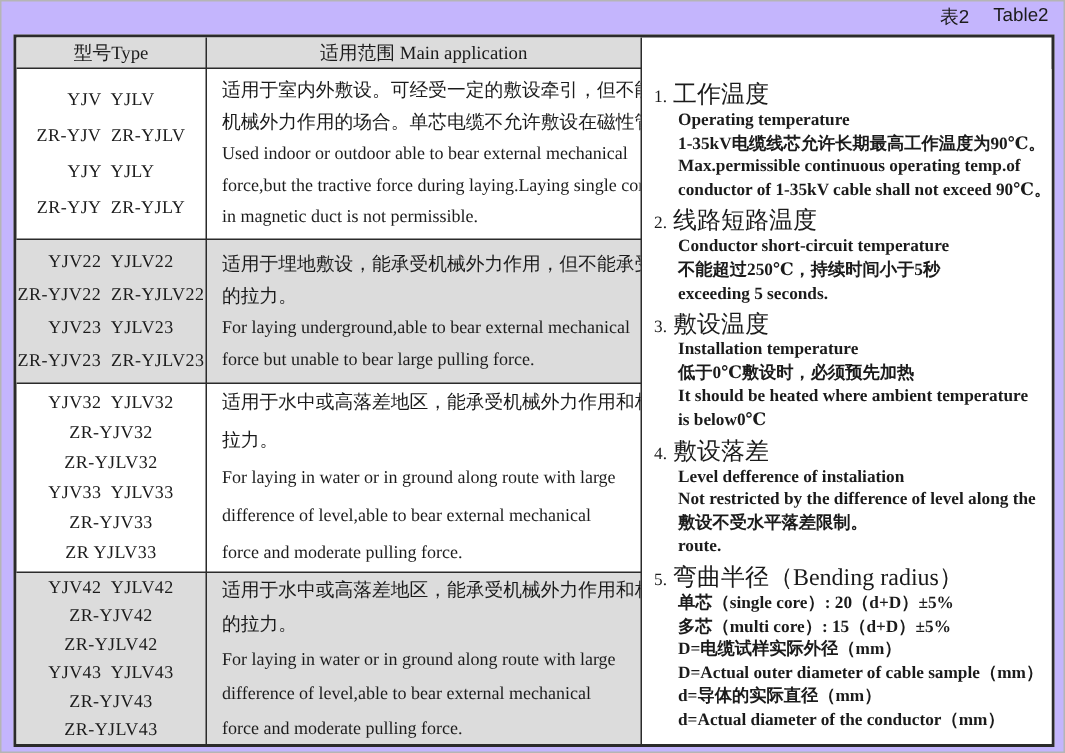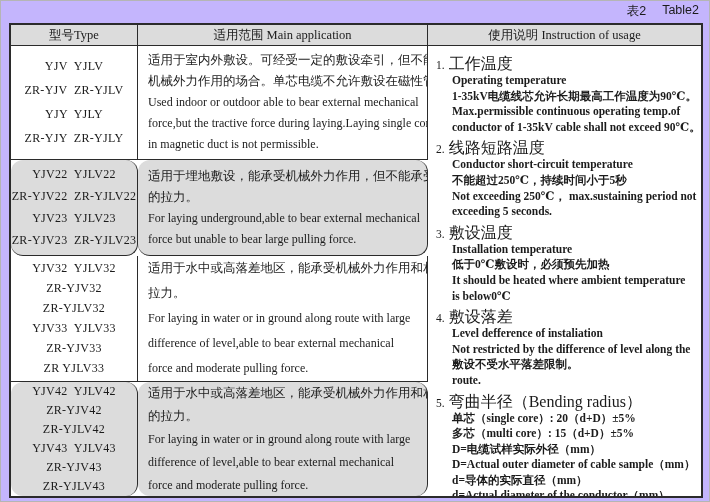--- a/index.html
+++ b/index.html
@@ -47,21 +47,21 @@
   .r3{grid-row:4;}
   .r4{grid-row:5;}
   .th{
     background:var(--shade);
     display:flex;align-items:center;justify-content:center;
     font-size:12.5px;
     border-bottom:1px solid var(--bd);
   }
   .c1.cell,.c2.cell{border-right:1px solid var(--bd);}
   .r1.cell,.r2.cell,.r3.cell{border-bottom:1px solid var(--bd);}
-  .r2.shaded,.r4.shaded{background:var(--shade);border-radius:12px;}
+  .r2.shaded,.r4.shaded{background:var(--shade);}
   .usage{
     grid-column:3;
     grid-row:2/6;
     background:#ffffff;
     padding:10px 4px 4px 8px;
     font-size:11.5px;
   }
   .type{
     display:flex;flex-direction:column;
     align-items:center;justify-content:center;
@@ -96,21 +96,20 @@
 
   <div class="caption">
     <span>表2</span>
     <span>Table2</span>
   </div>
 
   <div class="tbl">
 
     <div class="cell th c1 rh">型号Type</div>
     <div class="cell th c2 rh">适用范围 Main application</div>
-    <div class="cell th c3 rh">使用说明 Instruction of usage</div>
 
     <div class="cell type c1 r1">
       <div class="tline">YJV  YJLV</div>
       <div class="tline">ZR-YJV  ZR-YJLV</div>
       <div class="tline">YJY  YJLY</div>
       <div class="tline">ZR-YJY  ZR-YJLY</div>
     </div>
     <div class="cell app c2 r1">
       <div class="aline zh">适用于室内外敷设。可经受一定的敷设牵引，但不能承受</div>
       <div class="aline zh">机械外力作用的场合。单芯电缆不允许敷设在磁性管道中。</div>
@@ -171,21 +170,20 @@
         <div class="u-line">Operating temperature</div>
         <div class="u-line">1-35kV电缆线芯允许长期最高工作温度为90℃。</div>
         <div class="u-line">Max.permissible continuous operating temp.of</div>
         <div class="u-line">conductor of 1-35kV cable shall not exceed 90℃。</div>
       </div>
 
       <div class="u-item">
         <div class="u-first"><span class="u-num">2.</span><span class="u-title">线路短路温度</span></div>
         <div class="u-line">Conductor short-circuit temperature</div>
         <div class="u-line">不能超过250℃，持续时间小于5秒</div>
-        <div class="u-line">Not exceeding 250℃， max.sustaining period not</div>
         <div class="u-line">exceeding 5 seconds.</div>
       </div>
 
       <div class="u-item">
         <div class="u-first"><span class="u-num">3.</span><span class="u-title">敷设温度</span></div>
         <div class="u-line">Installation temperature</div>
         <div class="u-line">低于0℃敷设时，必须预先加热</div>
         <div class="u-line">It should be heated where ambient temperature</div>
         <div class="u-line">is below0℃</div>
       </div>

